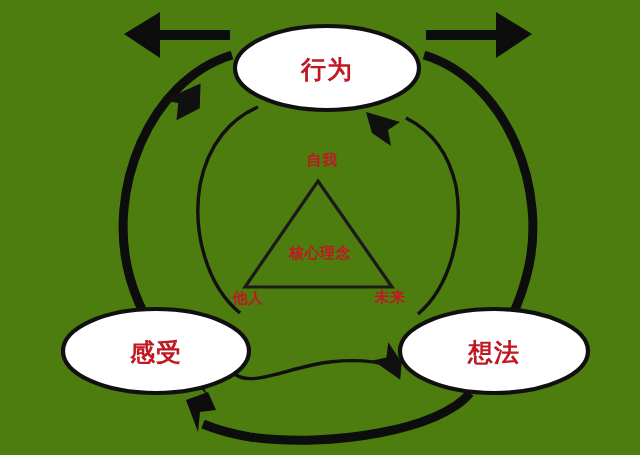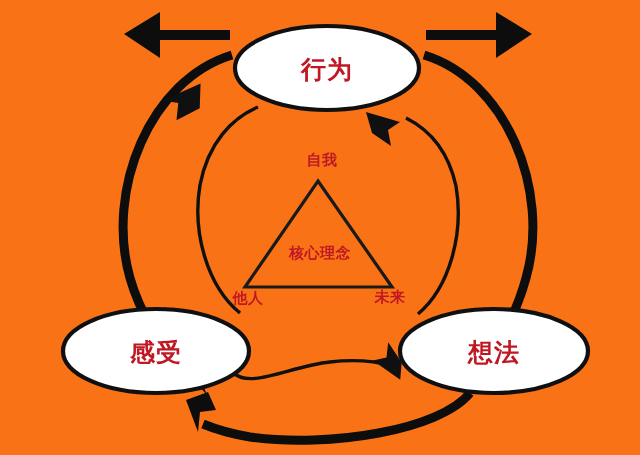--- a/index.html
+++ b/index.html
@@ -11,21 +11,21 @@
   body {
     width: 640px;
     height: 455px;
     overflow: hidden;
     font-family: "DejaVu Sans", "Liberation Sans", sans-serif;
   }
   #diagram-root {
     position: relative;
     width: 640px;
     height: 455px;
-    background: #f97316;
+    background: #4d7c0f;
   }
   svg#cbt-svg {
     position: absolute;
     top: 0;
     left: 0;
     width: 640px;
     height: 455px;
     display: block;
   }
   .node-label {

